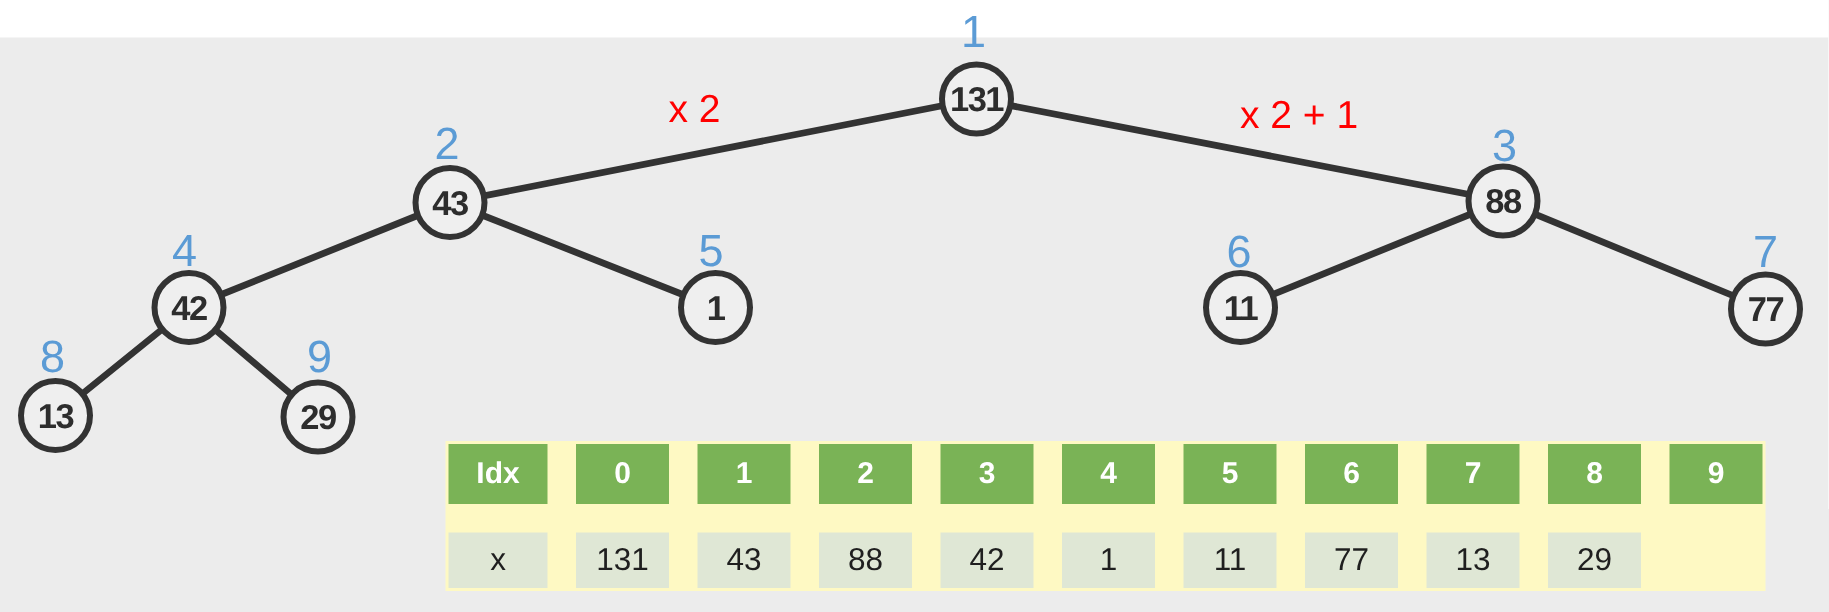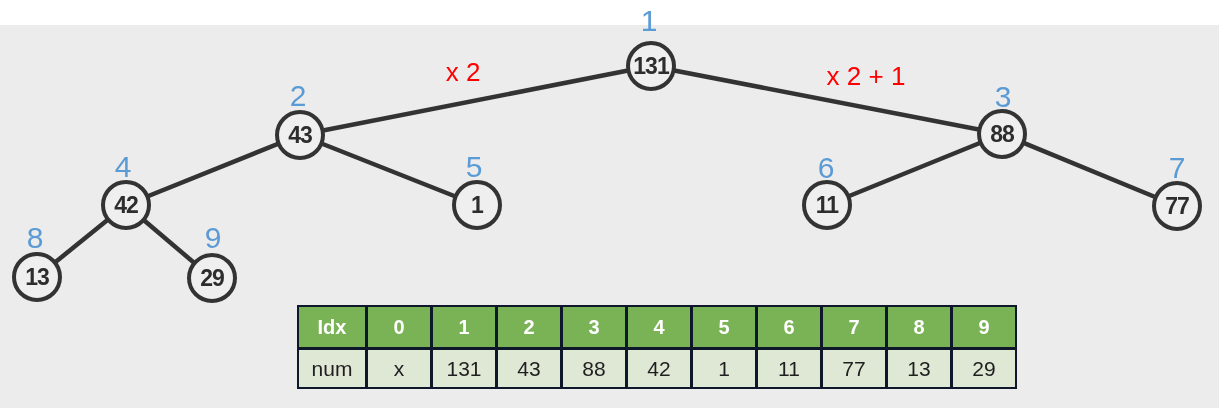--- a/index.html
+++ b/index.html
@@ -48,27 +48,26 @@
     text-anchor: middle;
   }
   #tree-svg .op-label {
     font-family: "Liberation Sans", sans-serif;
     font-size: 26px;
     text-anchor: middle;
   }
   #array-table {
     position: absolute;
     left: 297px; top: 294px;
-    background: #0f172a;
+    background: #fef9c3;
     padding: 2px;
     display: grid;
     grid-template-columns: 66px repeat(10, 62px);
     grid-template-rows: 40px 37px;
-    gap: 3px;
-    margin-top: 11px;
+    gap: 19px;
   }
   .th-cell {
     display: flex; align-items: center; justify-content: center;
     color: #ffffff;
     font-size: 20px;
     font-weight: bold;
   }
   .td-cell {
     display: flex; align-items: center; justify-content: center;
     color: #1f1f1f;
@@ -142,21 +141,20 @@
       <div class="th-cell" style="background: rgb(122, 179, 86);">0</div>
       <div class="th-cell" style="background: rgb(122, 179, 86);">1</div>
       <div class="th-cell" style="background: rgb(122, 179, 86);">2</div>
       <div class="th-cell" style="background: rgb(122, 179, 86);">3</div>
       <div class="th-cell" style="background: rgb(122, 179, 86);">4</div>
       <div class="th-cell" style="background: rgb(122, 179, 86);">5</div>
       <div class="th-cell" style="background: rgb(122, 179, 86);">6</div>
       <div class="th-cell" style="background: rgb(122, 179, 86);">7</div>
       <div class="th-cell" style="background: rgb(122, 179, 86);">8</div>
       <div class="th-cell" style="background: rgb(122, 179, 86);">9</div>
-      <div class="td-cell" style="background: rgb(223, 231, 213);">num</div>
       <div class="td-cell" style="background: rgb(223, 231, 213);">x</div>
       <div class="td-cell" style="background: rgb(223, 231, 213);">131</div>
       <div class="td-cell" style="background: rgb(223, 231, 213);">43</div>
       <div class="td-cell" style="background: rgb(223, 231, 213);">88</div>
       <div class="td-cell" style="background: rgb(223, 231, 213);">42</div>
       <div class="td-cell" style="background: rgb(223, 231, 213);">1</div>
       <div class="td-cell" style="background: rgb(223, 231, 213);">11</div>
       <div class="td-cell" style="background: rgb(223, 231, 213);">77</div>
       <div class="td-cell" style="background: rgb(223, 231, 213);">13</div>
       <div class="td-cell" style="background: rgb(223, 231, 213);">29</div>

